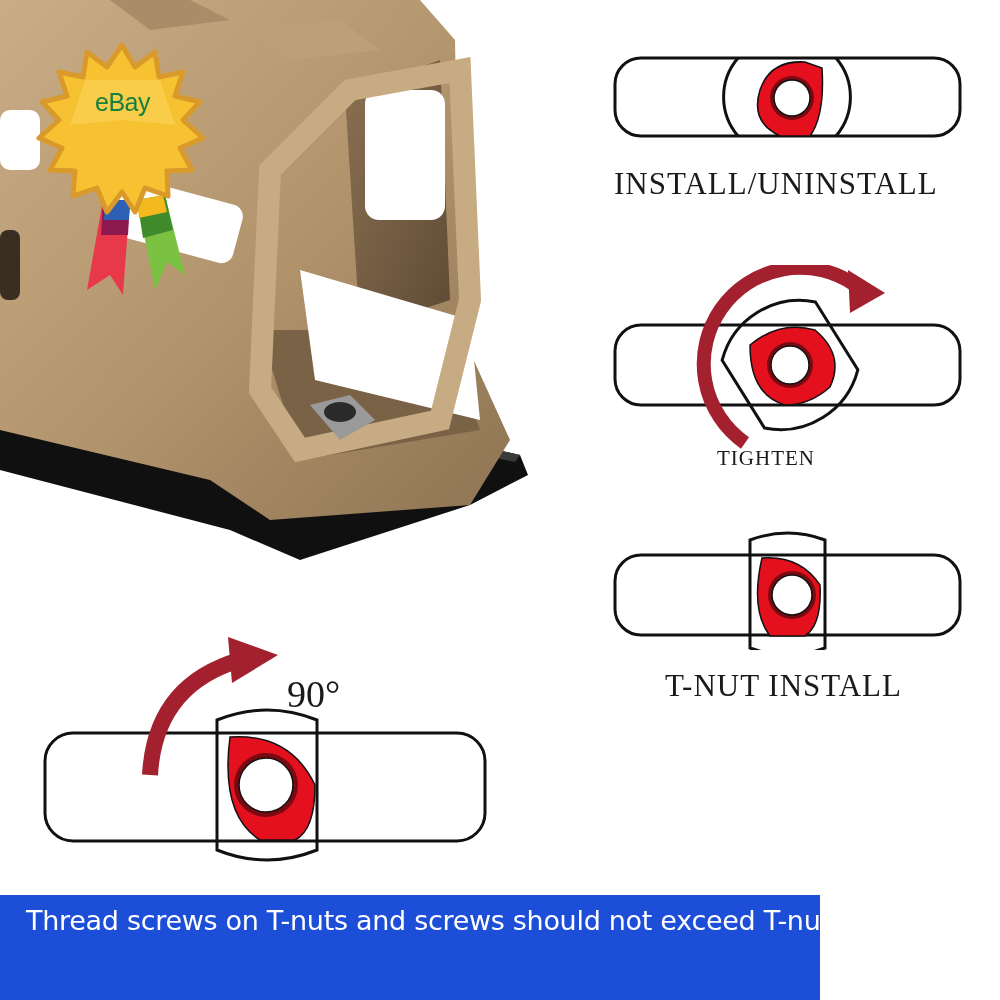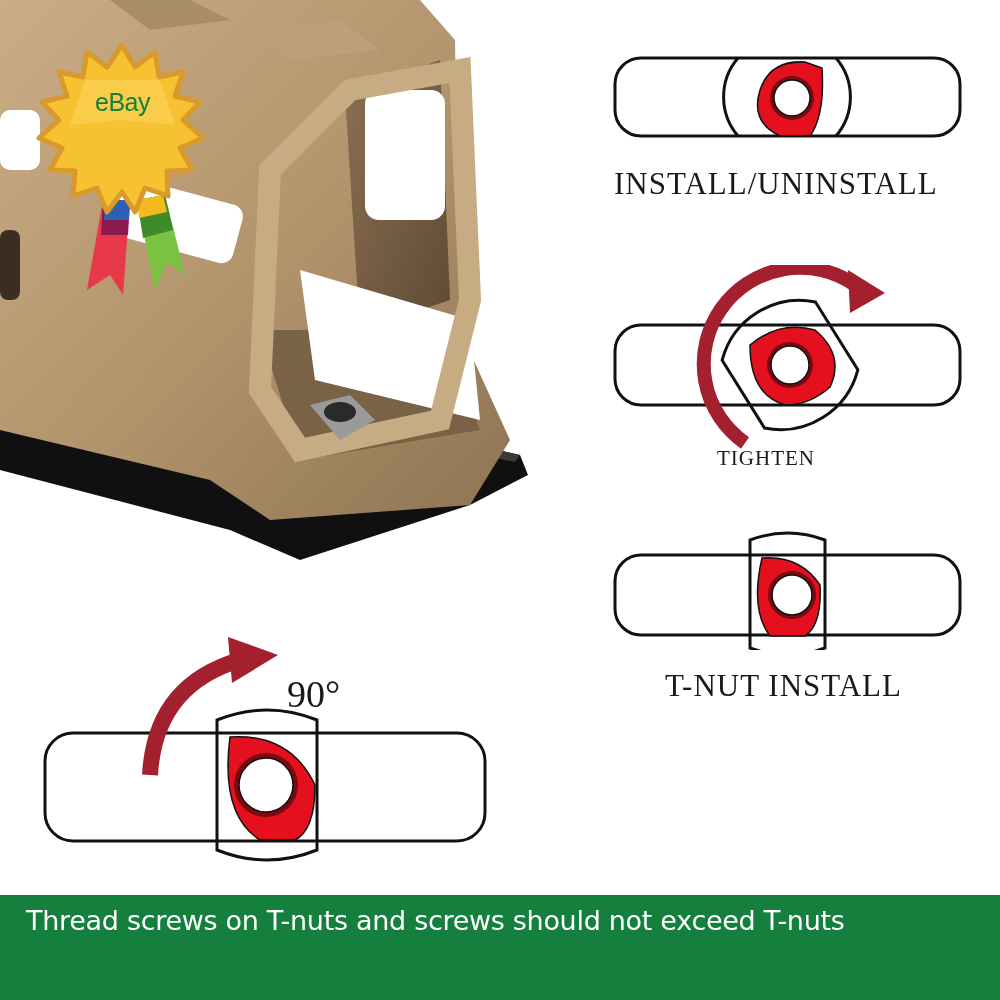--- a/index.html
+++ b/index.html
@@ -3,21 +3,21 @@
 <meta charset="utf-8">
 <style>
   html,body{margin:0;padding:0;}
   body{width:1000px;height:1000px;position:relative;overflow:hidden;background:#ffffff;font-family:"DejaVu Sans",sans-serif;}
   .abs{position:absolute;}
   .photo{left:0;top:0;width:560px;height:620px;}
   .badge{left:25px;top:40px;width:195px;height:260px;}
   .badge-text{position:absolute;left:0;top:48px;width:195px;text-align:center;color:#15803d;font-family:Liberation Sans, sans-serif;font-size:25px;line-height:29px;letter-spacing:-0.5px;}
   .diagram{position:absolute;}
   .label{position:absolute;color:#1a1a1a;font-family:Liberation Serif, serif;font-weight:normal;letter-spacing:1px;white-space:nowrap;}
-  .banner{left:0;top:895px;width:1000px;height:105px;background:#15803d;text-decoration:underline;}
+  .banner{left:0;top:895px;width:820px;height:105px;background:#1d4ed8;text-decoration:underline;}
   .banner-line{position:absolute;left:26px;color:#ffffff;font-family:"DejaVu Sans",sans-serif;font-size:27px;white-space:nowrap;letter-spacing:-0.3px;}
 </style>
 </head>
 <body>
 
 <svg class="abs photo" viewBox="0 0 560 620" width="560" height="620">
   <defs>
     <linearGradient id="tan" x1="0" y1="0" x2="1" y2="1">
       <stop offset="0" stop-color="#c9ad86"></stop>
       <stop offset="0.5" stop-color="#b3956d"></stop>

